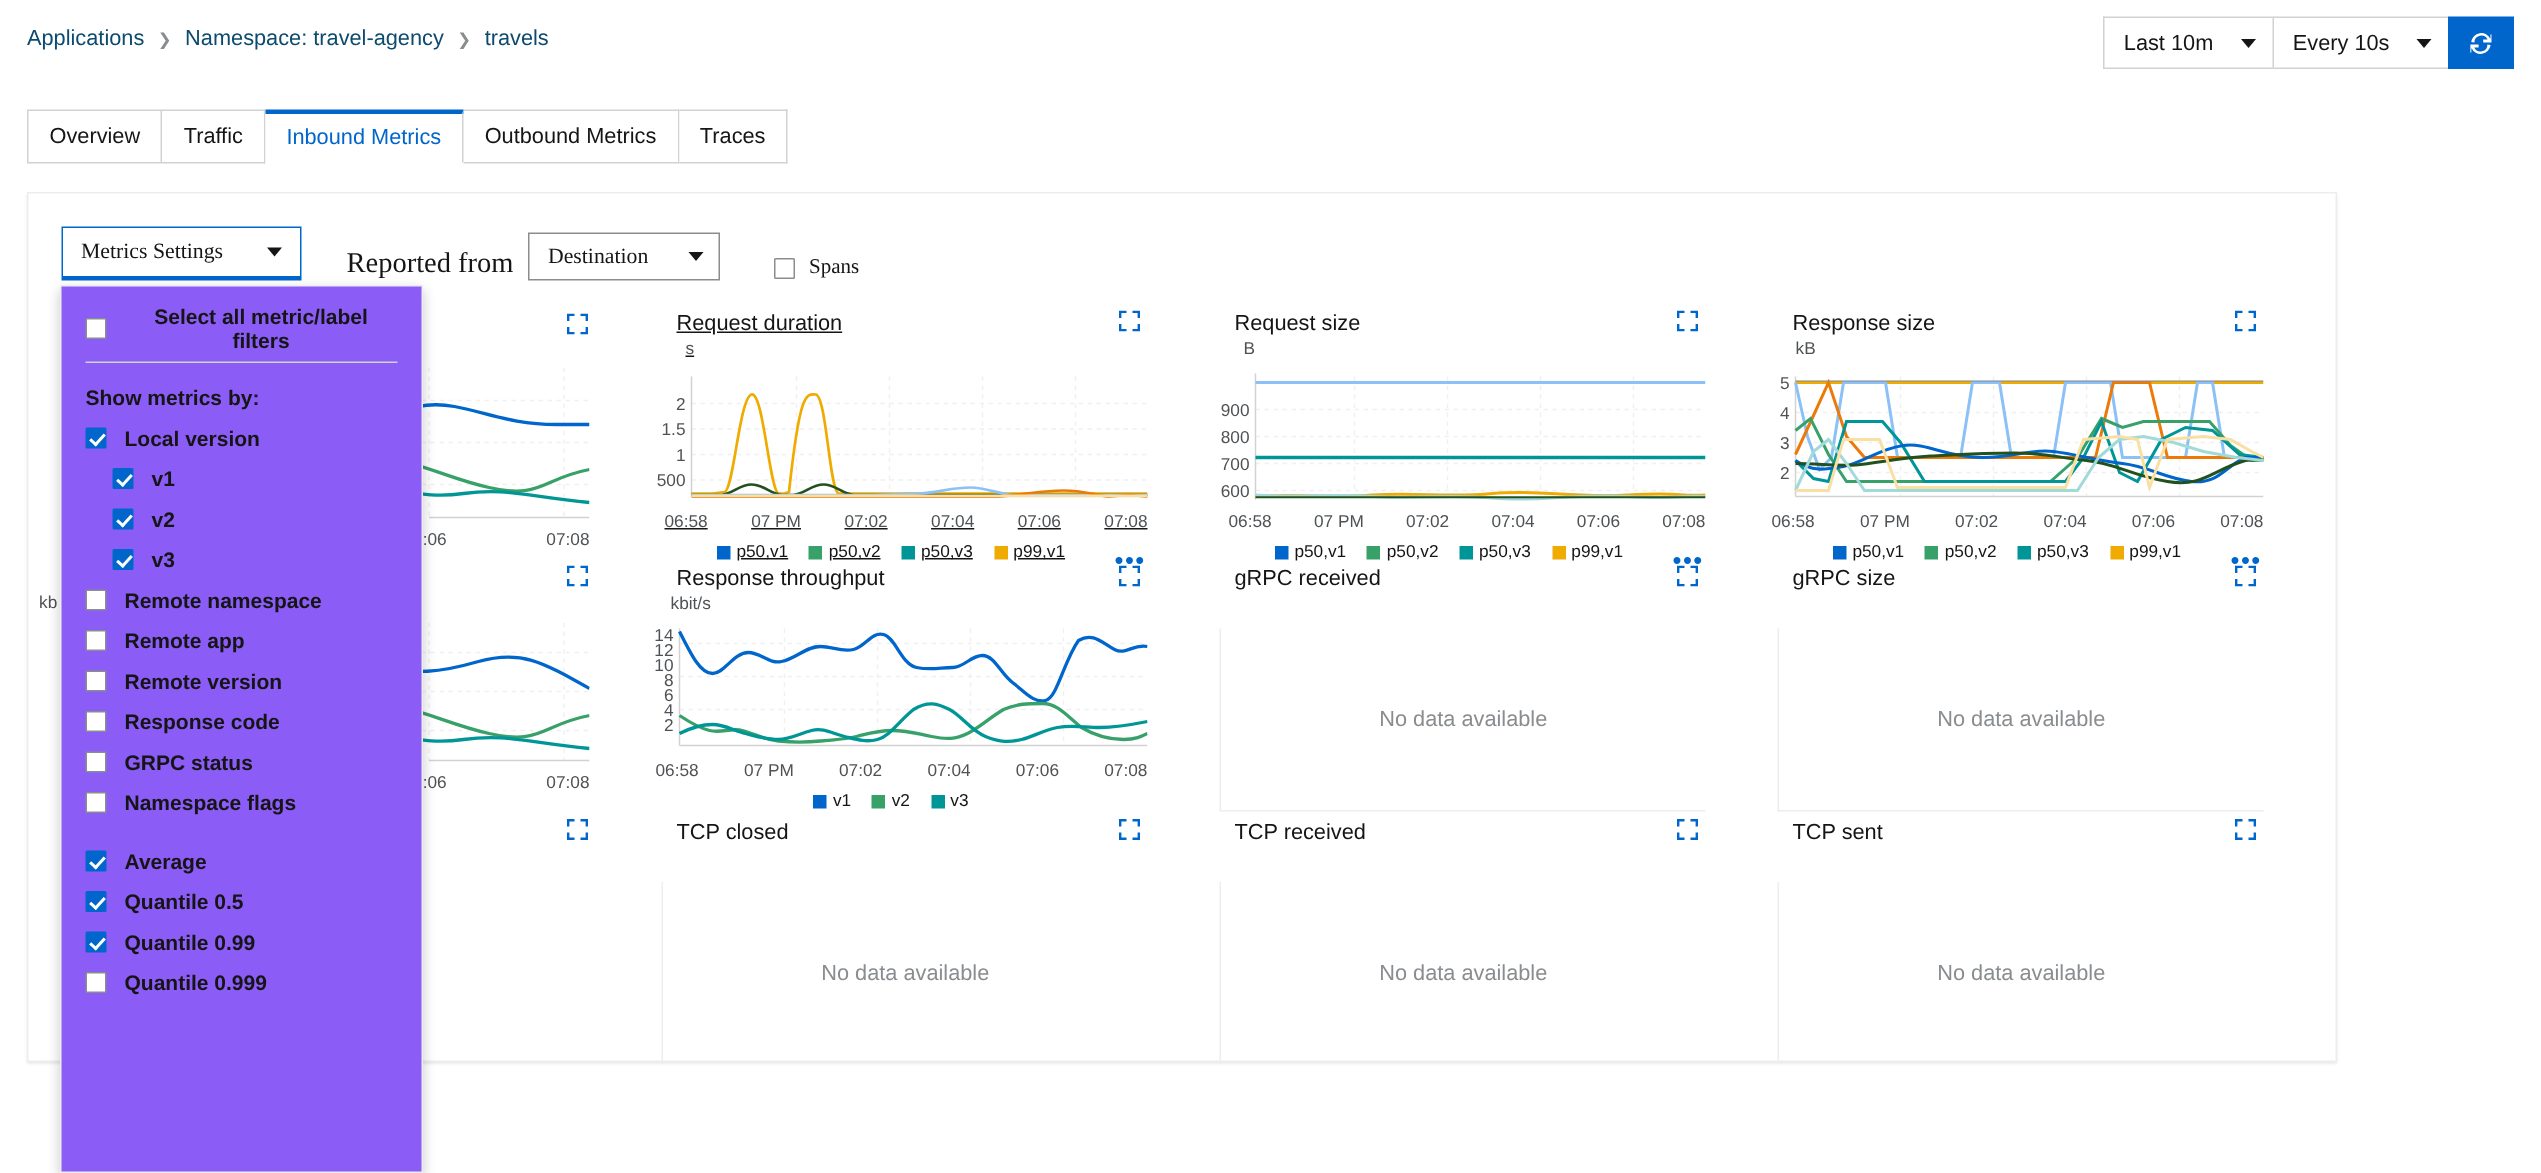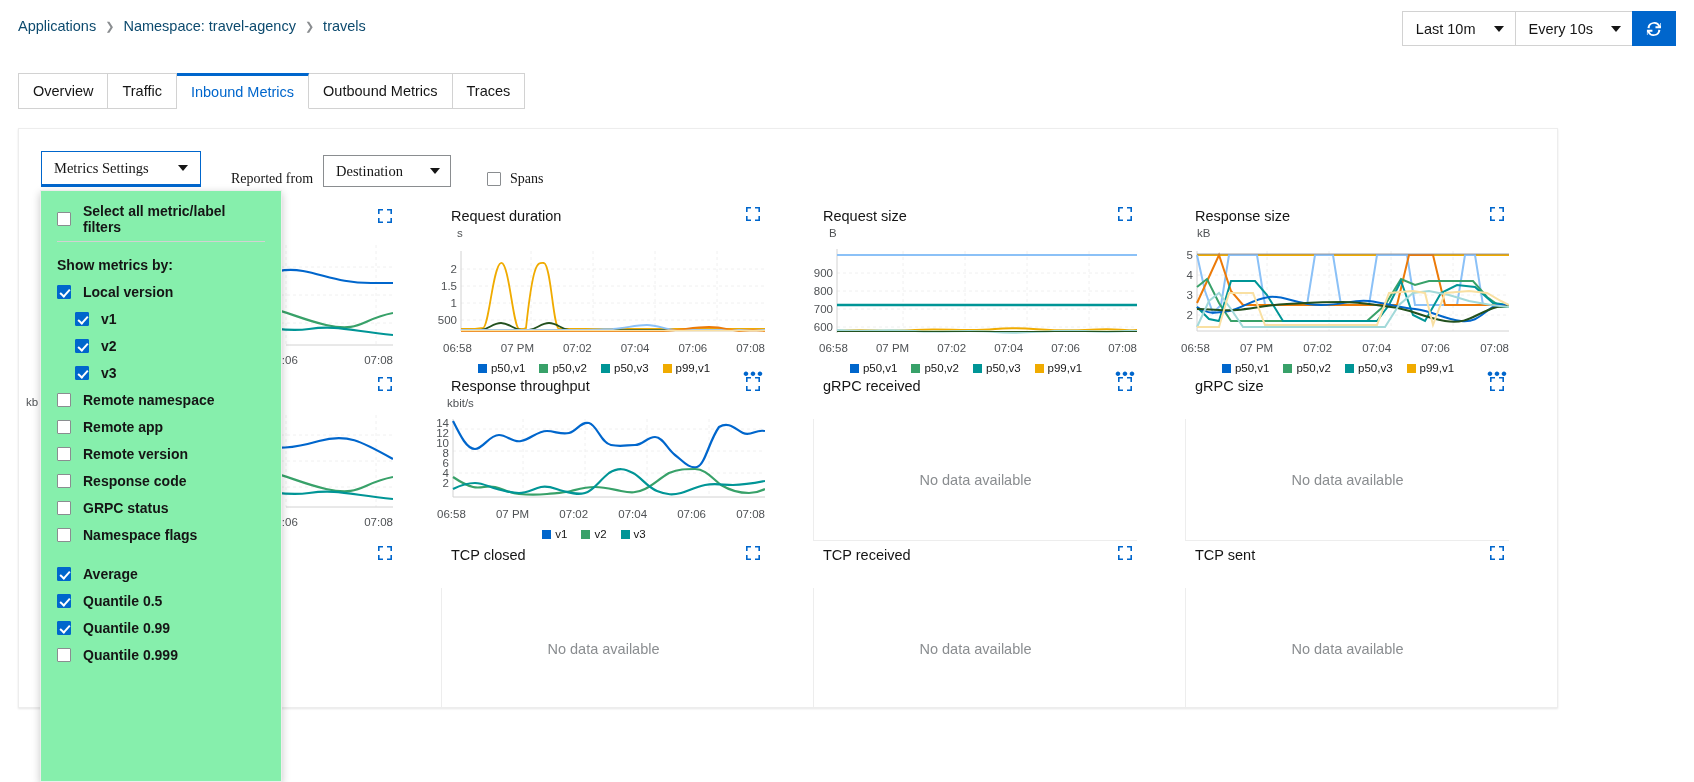--- a/index.html
+++ b/index.html
@@ -74,21 +74,21 @@
     position: absolute; left: 22px; top: 22px;
     display: flex; align-items: flex-end; gap: 0; font-family: Liberation Serif, serif;
   }
   .ms-button {
     height: 36px; min-width: 160px;
     border: 1px solid #06c; border-bottom: 3px solid #06c;
     background: #fff; display: flex; align-items: center;
     justify-content: space-between; gap: 20px;
     padding: 0 12px; font-size: 14.5px; cursor: pointer;
   }
-  .tb-label { margin-left: 30px; font-size: 14px; color: #151515; }
+  .tb-label { margin-left: 30px; font-size: 19px; color: #151515; }
   .dest-select {
     margin-left: 10px; height: 32px; min-width: 128px;
     border: 1px solid #8a8d90; background: #fff;
     display: flex; align-items: center; justify-content: space-between;
     padding: 0 10px 0 12px; font-size: 14.5px; cursor: pointer;
   }
   .spans-check { margin-left: 36px; display: flex; align-items: center; gap: 9px; }
 
   
   .cb {
@@ -100,23 +100,23 @@
   .cb.checked::after {
     content: ""; position: absolute; left: 4px; top: 1px;
     width: 4px; height: 8px; border: solid #fff;
     border-width: 0 2px 2px 0; transform: rotate(42deg);
   }
 
   
   .dropdown {
     position: absolute; left: 40px; top: 190px;
     width: 242px; height: 592px;
-    background: #86efac; border: 1px solid #ededed;
+    background: #8b5cf6; border: 1px solid #ededed;
     box-shadow: 0 3px 8px rgba(3,3,3,0.22);
-    z-index: 50; padding: 14px 0 0 0; overflow: hidden;
+    z-index: 50; padding: 14px 0 0 0; overflow: hidden; text-align: center;
   }
   .dd-row {
     display: flex; align-items: center; gap: 12px;
     padding: 0 16px; height: 27px;
     font-size: 14px; font-weight: bold; color: #151515; cursor: pointer;
   }
   .dd-row.indent { padding-left: 34px; }
   .dd-heading {
     padding: 0 16px; height: 27px; display: flex; align-items: center;
     font-size: 14px; font-weight: bold; color: #151515;
@@ -251,21 +251,21 @@
             <path d="M0 98 C 40 99, 70 96, 112 88 S 160 62, 196 60 S 250 72, 285 80 S 320 74, 352 68" fill="none" stroke="#38a169" stroke-width="2.2"></path>
             <path d="M0 96 C 40 96, 72 98, 112 98 S 160 84, 196 82 S 240 88, 268 84 S 310 86, 352 90" fill="none" stroke="#009596" stroke-width="2.2"></path>
           </svg>
           <div class="xaxis" style="width:352px;padding-left:228px;">
             <span>07:06</span>
             <span>07:08</span>
           </div>
         </div>
       </div>
 
-      <div class="panel" style="left:372px;top:0;width:352px;">
+      <div class="panel" style="left:372px;top:0;width:352px;text-decoration:underline;">
         <div class="panel-head" style="position:relative;">
           <svg class="expand-icon" viewBox="0 0 14 14" style="position:absolute;left:333px;top:2px;">
             <path fill="#06c" d="M0 0h5v1.6H1.6V5H0zM9 0h5v5h-1.6V1.6H9zM0 9h1.6v3.4H5V14H0zM12.4 9H14v5H9v-1.6h3.4z"></path>
           </svg>
           <span class="panel-title">Request duration</span>
         </div>
         <div class="panel-unit" style="margin-left:44px;">s</div>
         <div class="plot">
           <svg width="352" height="100" viewBox="0 0 352 100">
             <g stroke="#f0f0f0" stroke-width="1">

